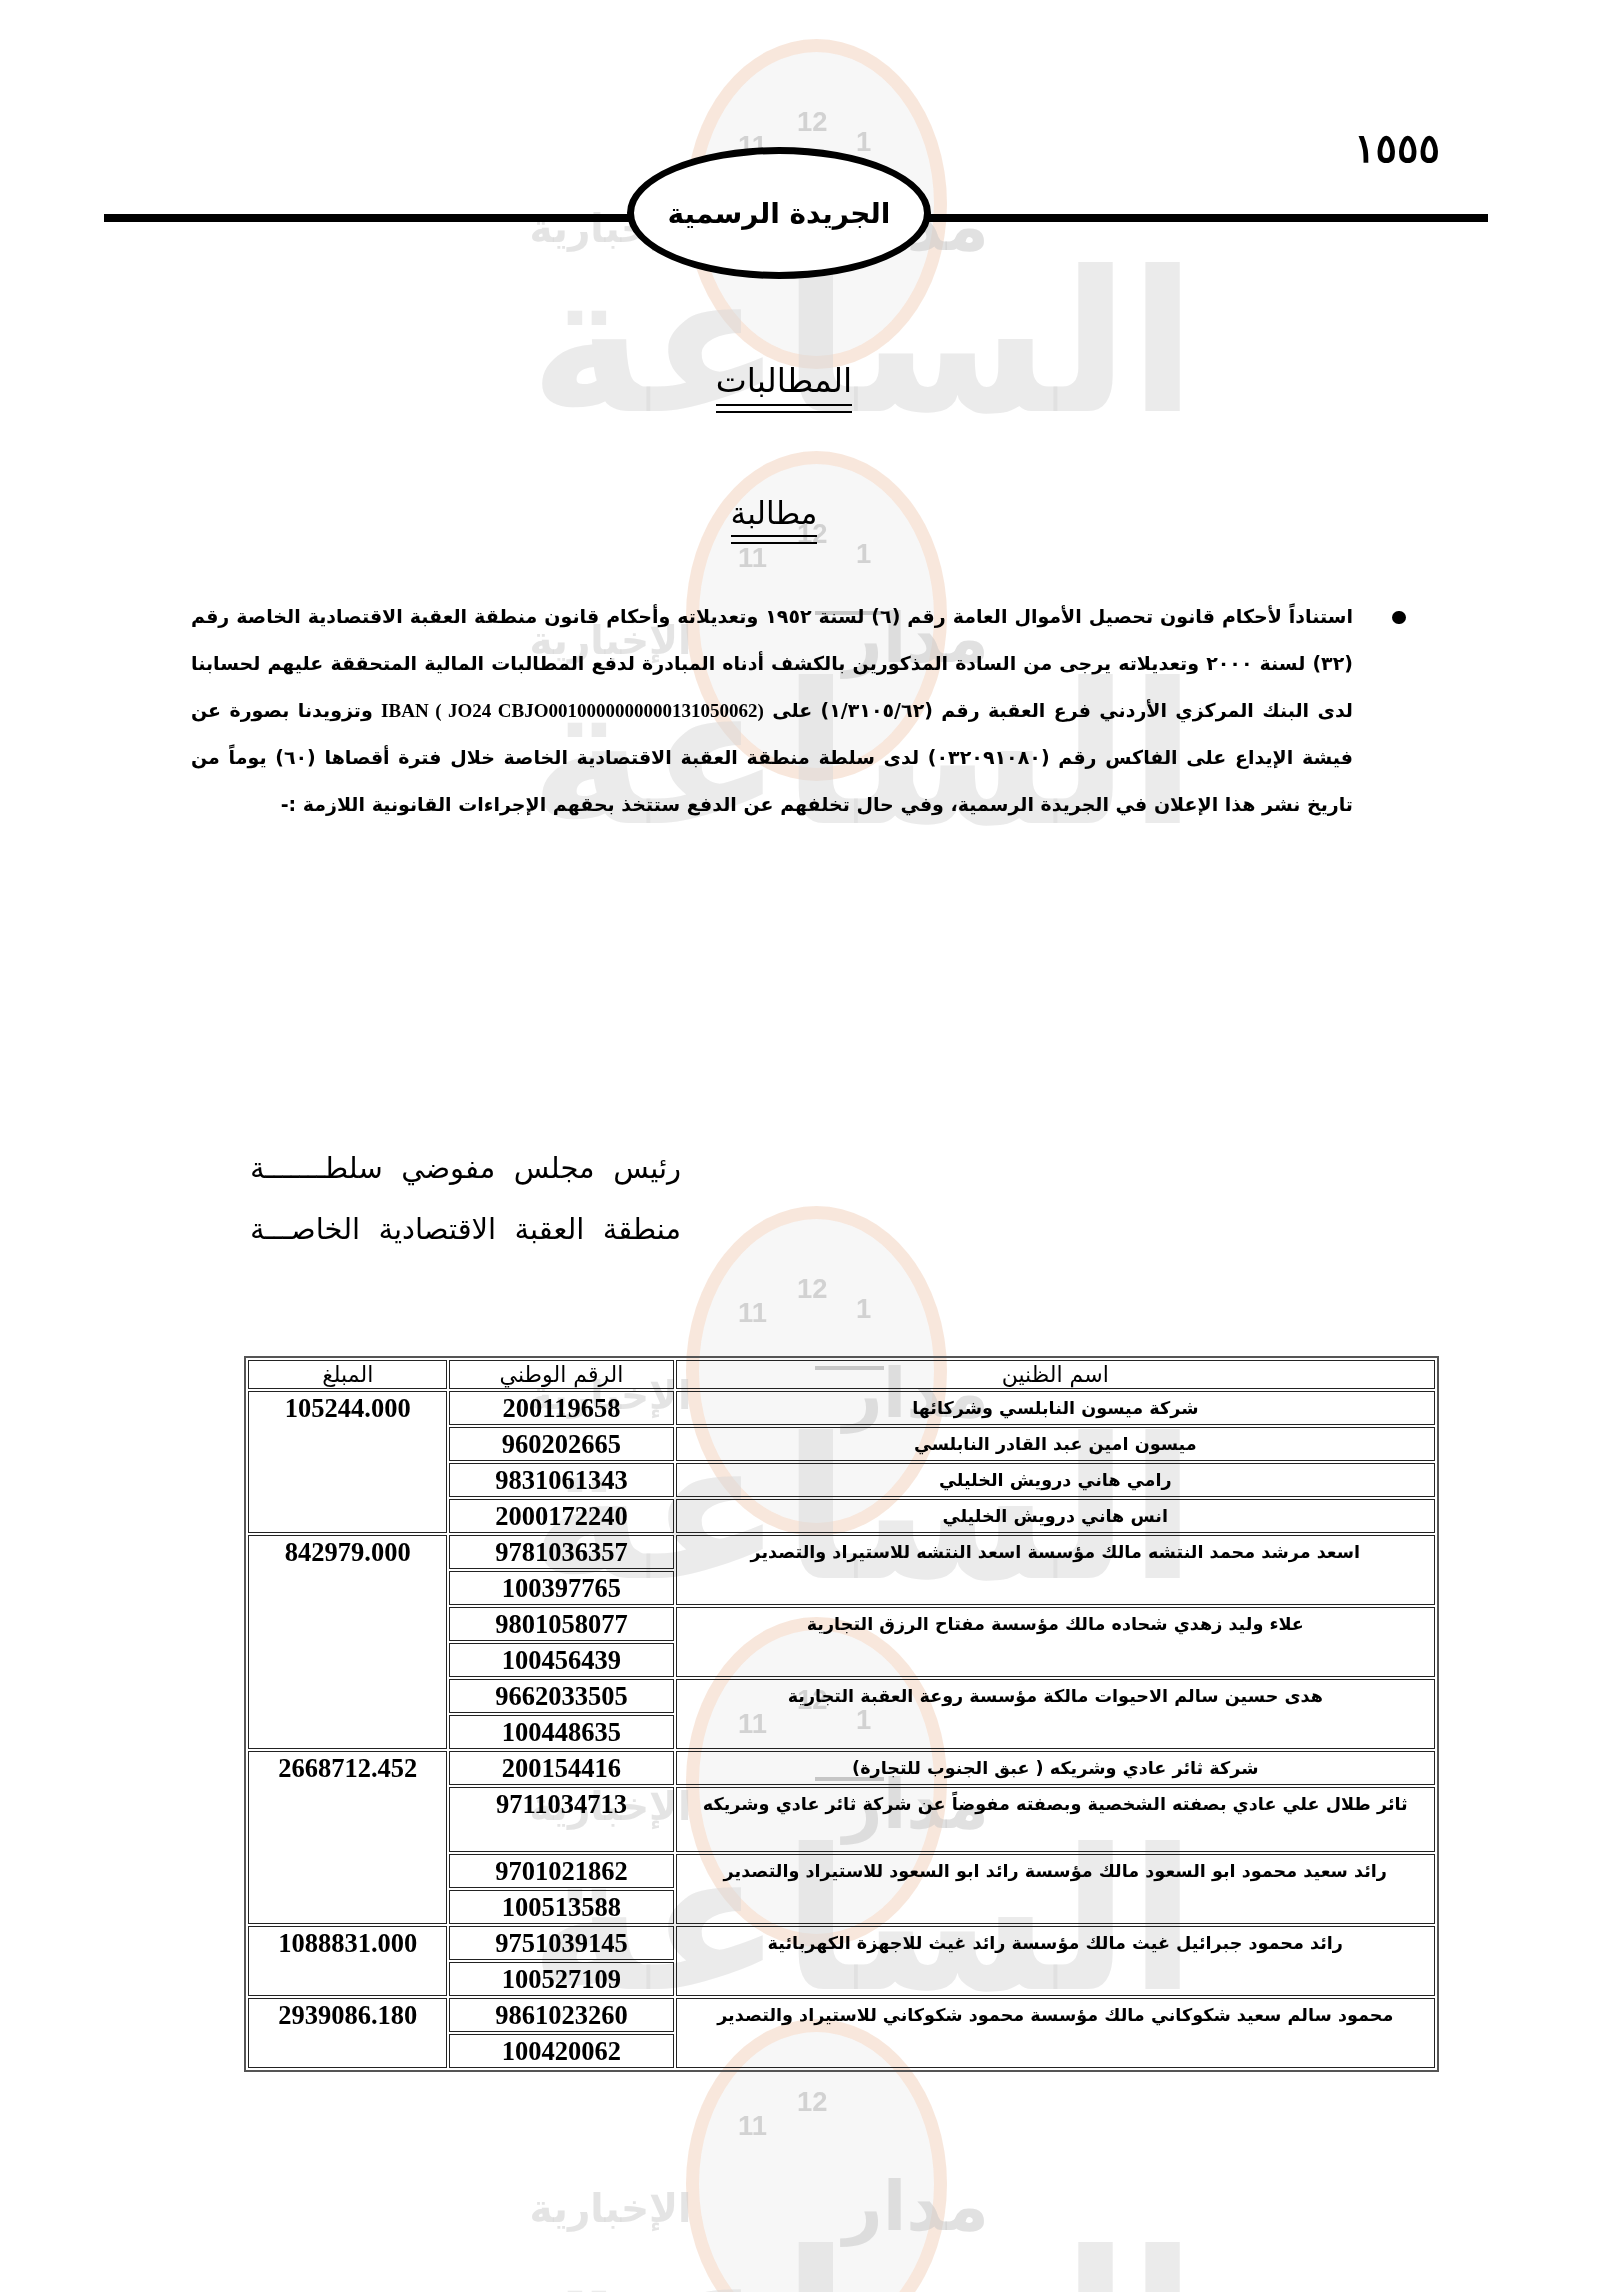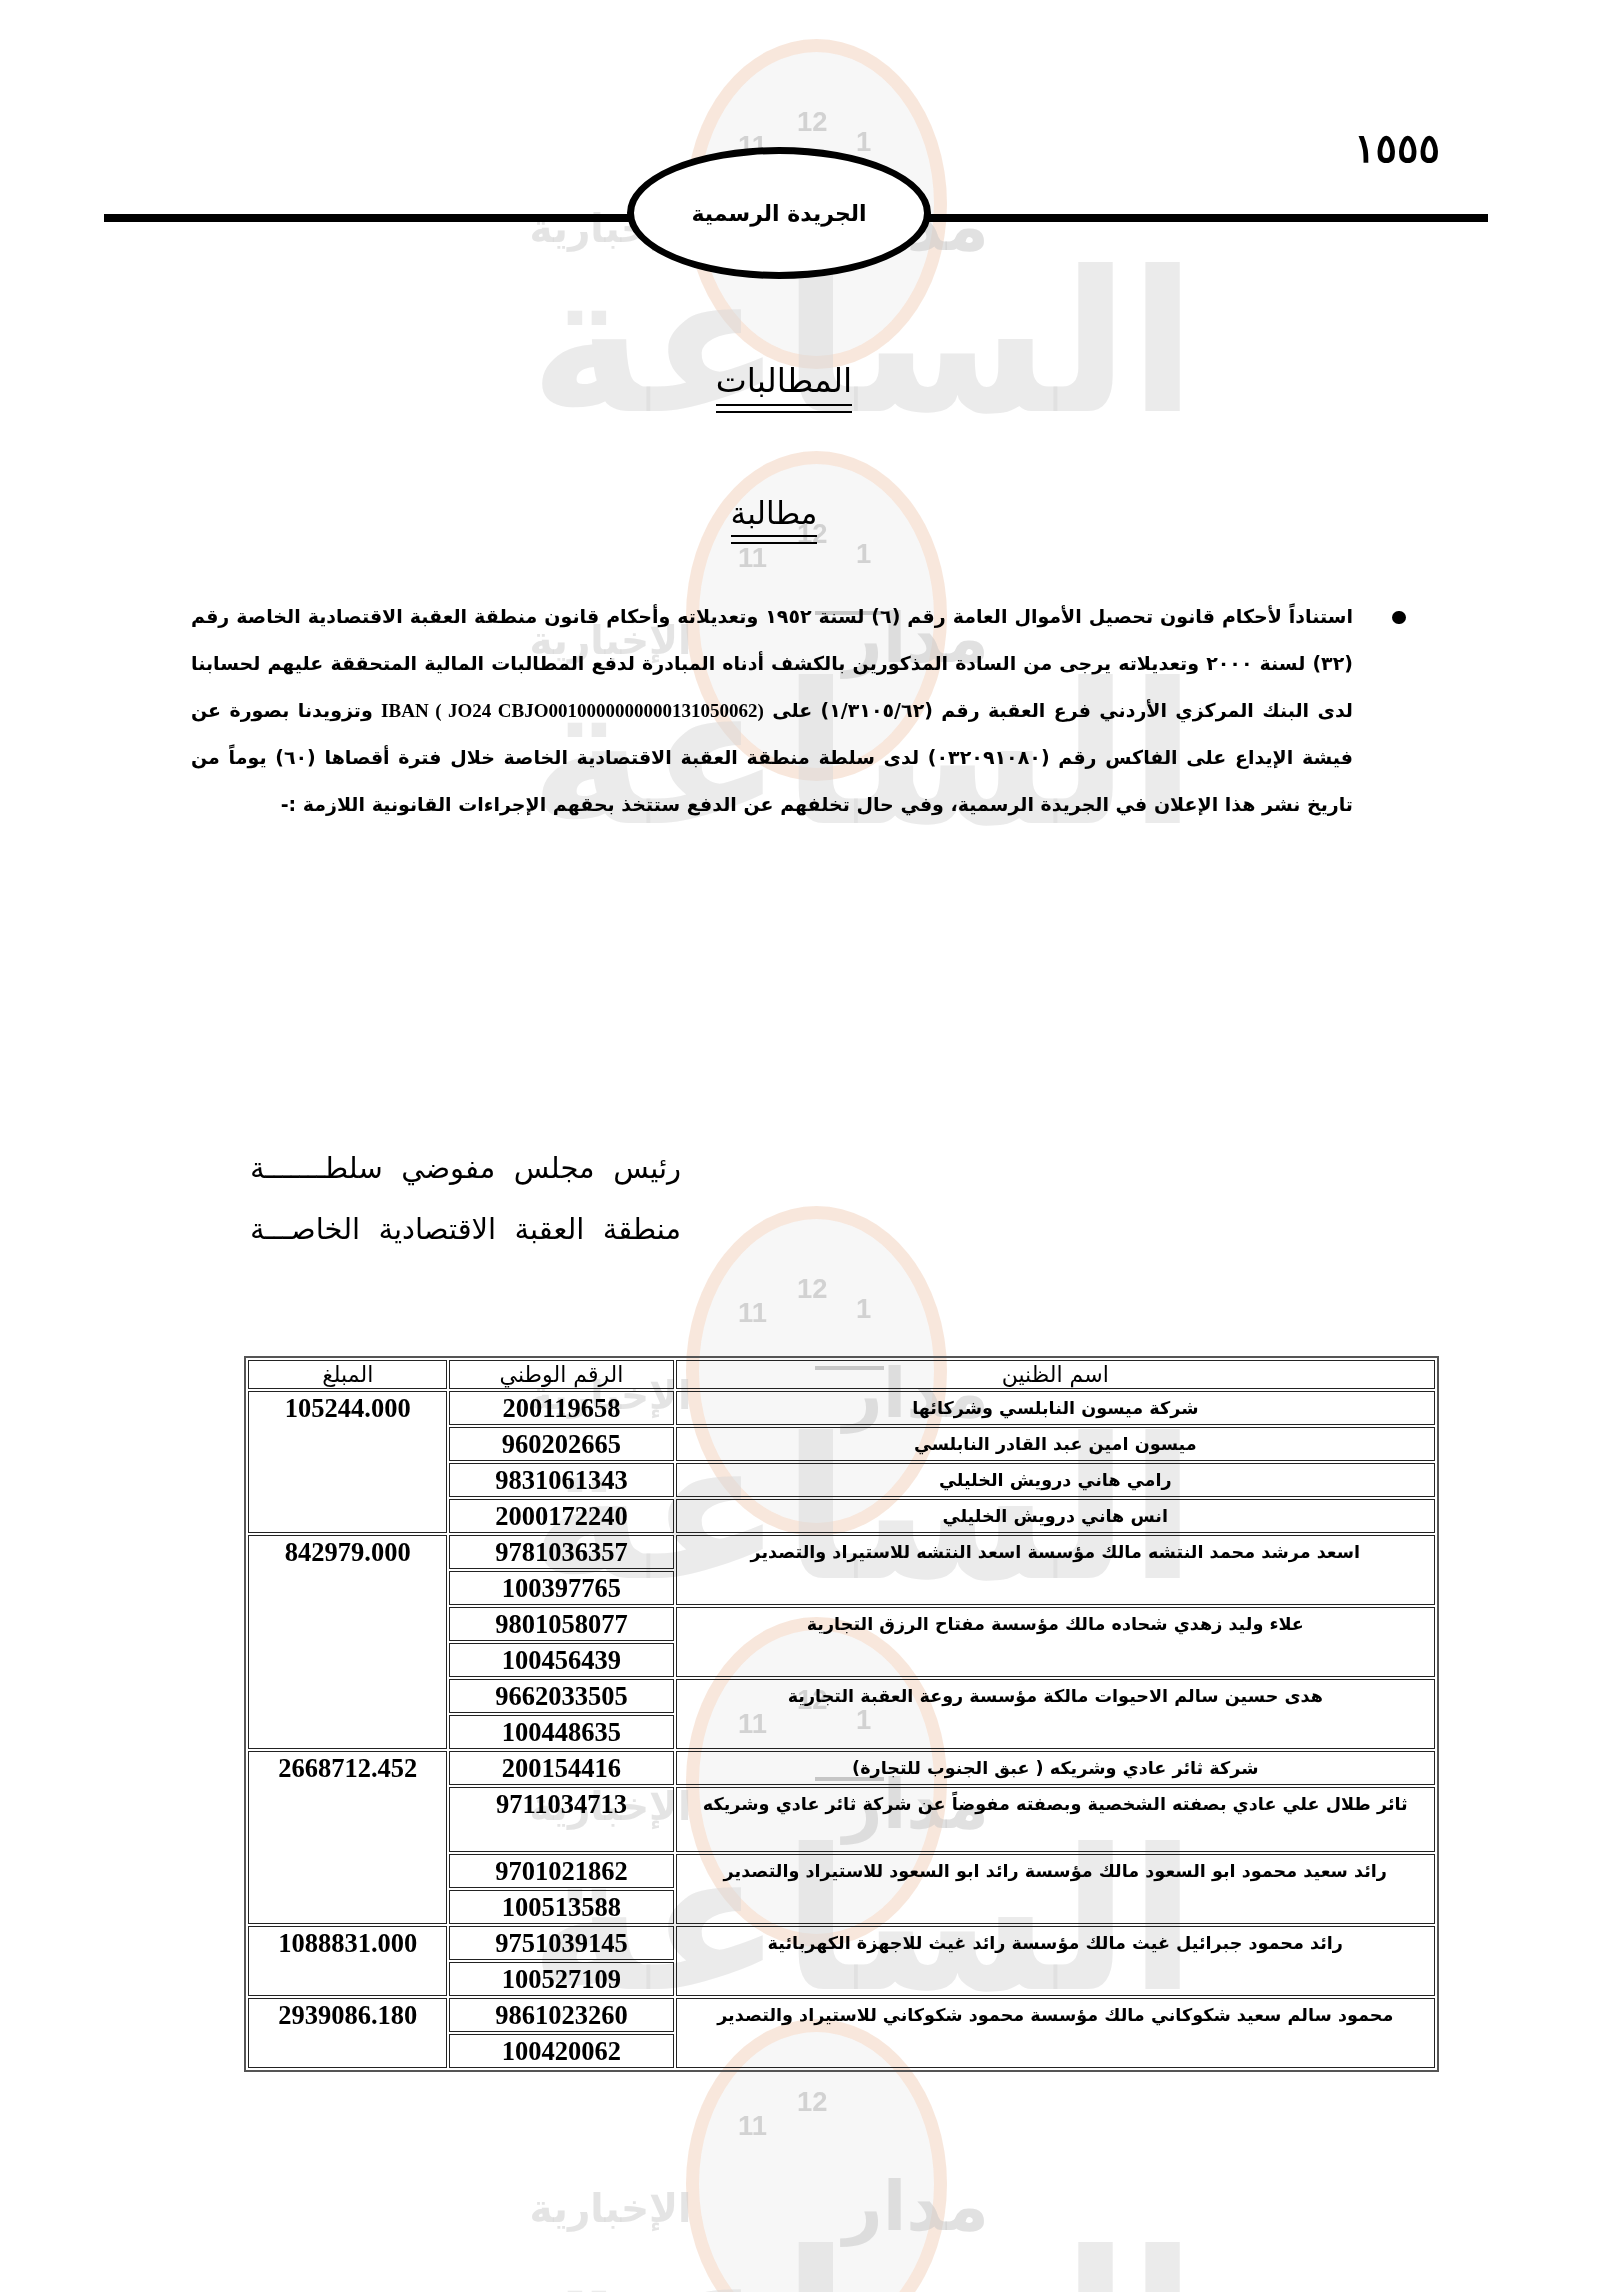--- a/index.html
+++ b/index.html
@@ -108,21 +108,21 @@
       border: 7.8px solid #000;
       border-radius: 50%;
       background: #fff;
       z-index: 2;
       display: flex;
       align-items: center;
       justify-content: center;
       box-sizing: border-box;
     }
     .header-oval span {
-      font-size: 22px;
+      font-size: 28px;
       font-weight: bold;
       direction: rtl;
     }
 
     
     .section-title {
       position: absolute;
       z-index: 2;
       font-weight: normal;
       direction: rtl;

